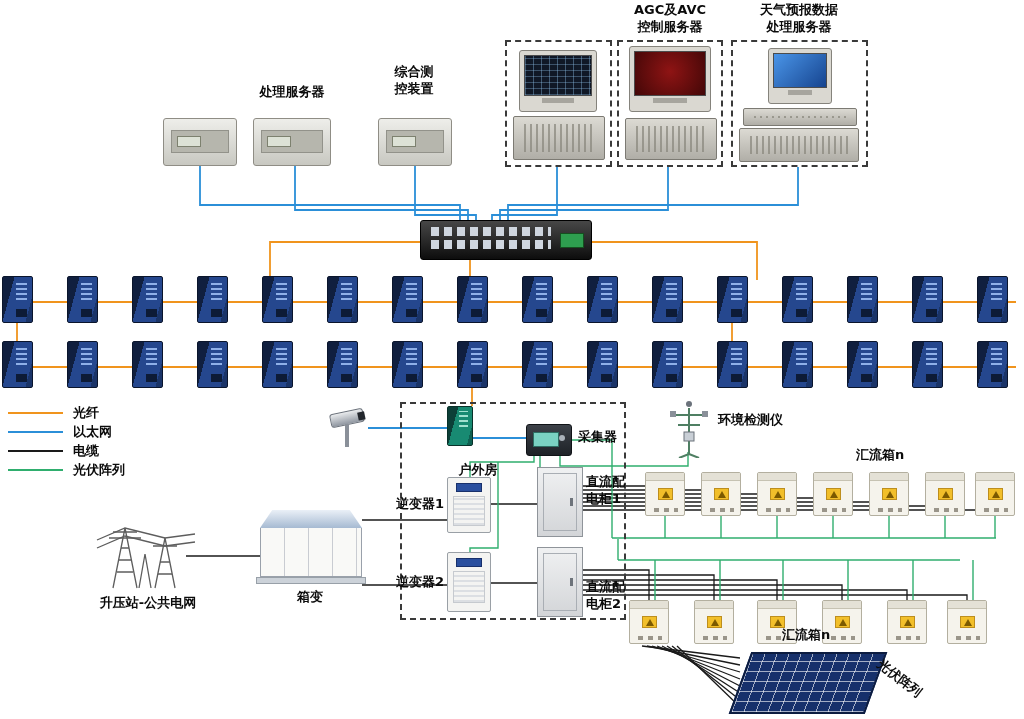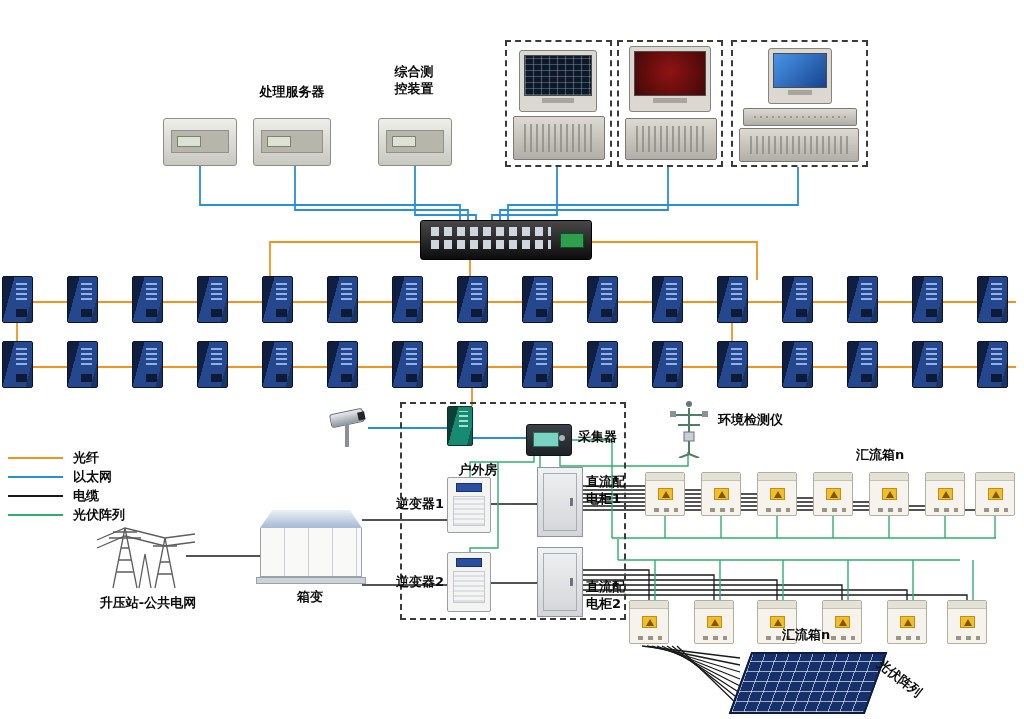--- a/index.html
+++ b/index.html
@@ -109,21 +109,21 @@
       background-image:repeating-linear-gradient(90deg,transparent 0 23px,#c9ccd2 23px 24px);}
   .b-base{height:7px;background:#ccd2d9;border:1px solid #98a0a8;margin:0 -4px;}
 
   
   .cam-body{position:absolute;left:2px;top:9px;width:34px;height:14px;border:1px solid #6b727b;
       border-radius:3px;background:linear-gradient(#e9ebed,#8f96a0);transform:rotate(-12deg);}
   .cam-lens{position:absolute;right:-2px;top:3px;width:7px;height:8px;background:#22262c;}
   .cam-pole{position:absolute;left:17px;top:22px;width:4px;height:23px;background:#8a9099;}
 
   
-  .legend{position:absolute;left:8px;top:406px;z-index:4;display:flex;flex-direction:column;gap:5px;margin-top:45px;}
+  .legend{position:absolute;left:8px;top:406px;z-index:4;display:flex;flex-direction:column;gap:5px;}
   .lg-row{display:flex;align-items:center;gap:10px;height:14px;}
   .lg-line{width:55px;height:0;border-top:2px solid #000;}
   .lg-fiber{border-top-color:var(--fiber);}
   .lg-eth{border-top-color:var(--ethernet);}
   .lg-cable{border-top-color:var(--cable);}
   .lg-serial{border-top-color:var(--serial);}
   .lg-txt{font-size:13px;font-weight:600;color:#0b0b0b;}
 
   svg.art{position:absolute;z-index:2;}
 </style>
@@ -207,20 +207,24 @@
   </svg>
 
   <div class="lbl" style="left:244px;top:84px;width:96px">处理服务器</div>
   <div class="lbl" style="left:372px;top:64px;width:84px">综合测
 控装置</div>
 
   <div class="dev dev-gray" style="left:163px;top:118px;width:74px;height:48px"></div>
   <div class="dev dev-gray" style="left:253px;top:118px;width:78px;height:48px"></div>
   <div class="dev dev-gray" style="left:378px;top:118px;width:74px;height:48px"></div>
 
+  <div class="lbl" style="left:615px;top:2px;width:110px">AGC及AVC
+控制服务器</div>
+  <div class="lbl" style="left:729px;top:2px;width:140px">天气预报数据
+处理服务器</div>
 
   <div class="dashed" style="left:505px;top:40px;width:107px;height:127px"></div>
   <div class="dashed" style="left:617px;top:40px;width:106px;height:127px"></div>
   <div class="dashed" style="left:731px;top:40px;width:137px;height:127px"></div>
 
   <div class="dev monitor" style="left:519px;top:50px;width:78px;height:62px">
     <div class="scr scr-grid"></div>
       <div class="m-base"></div>
   </div>
   <div class="dev server" style="left:513px;top:116px;width:92px;height:44px"></div>

